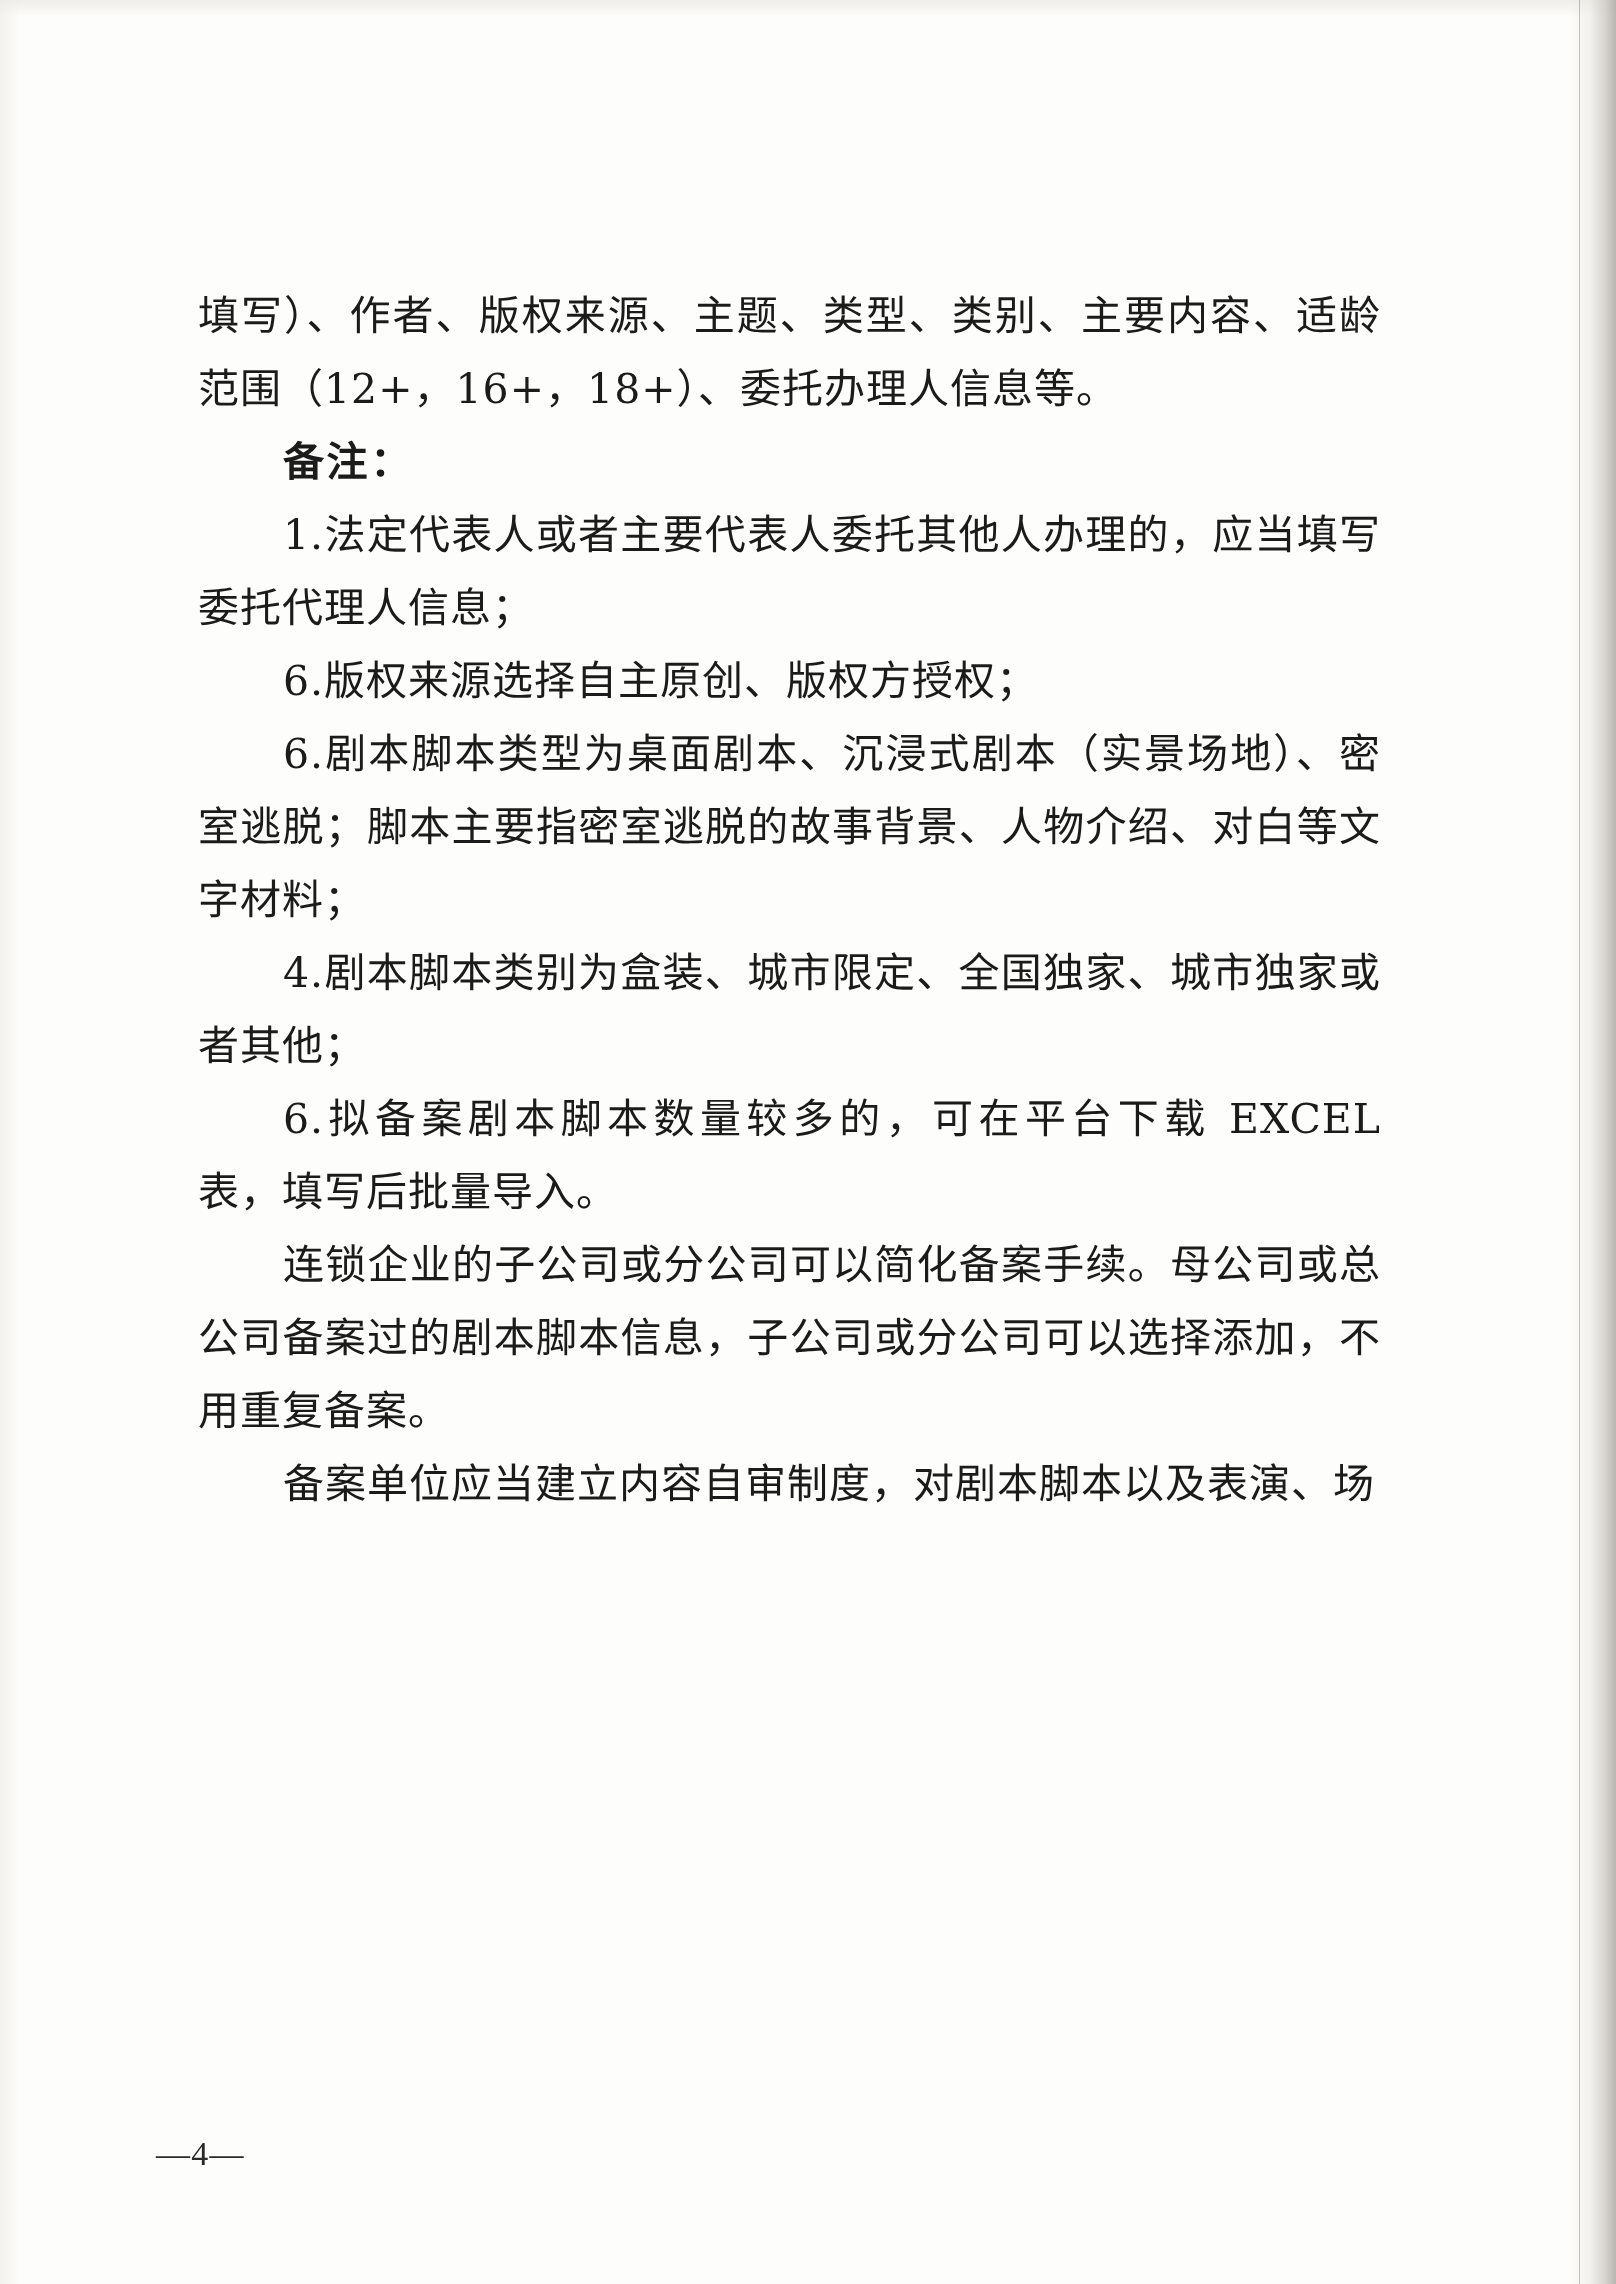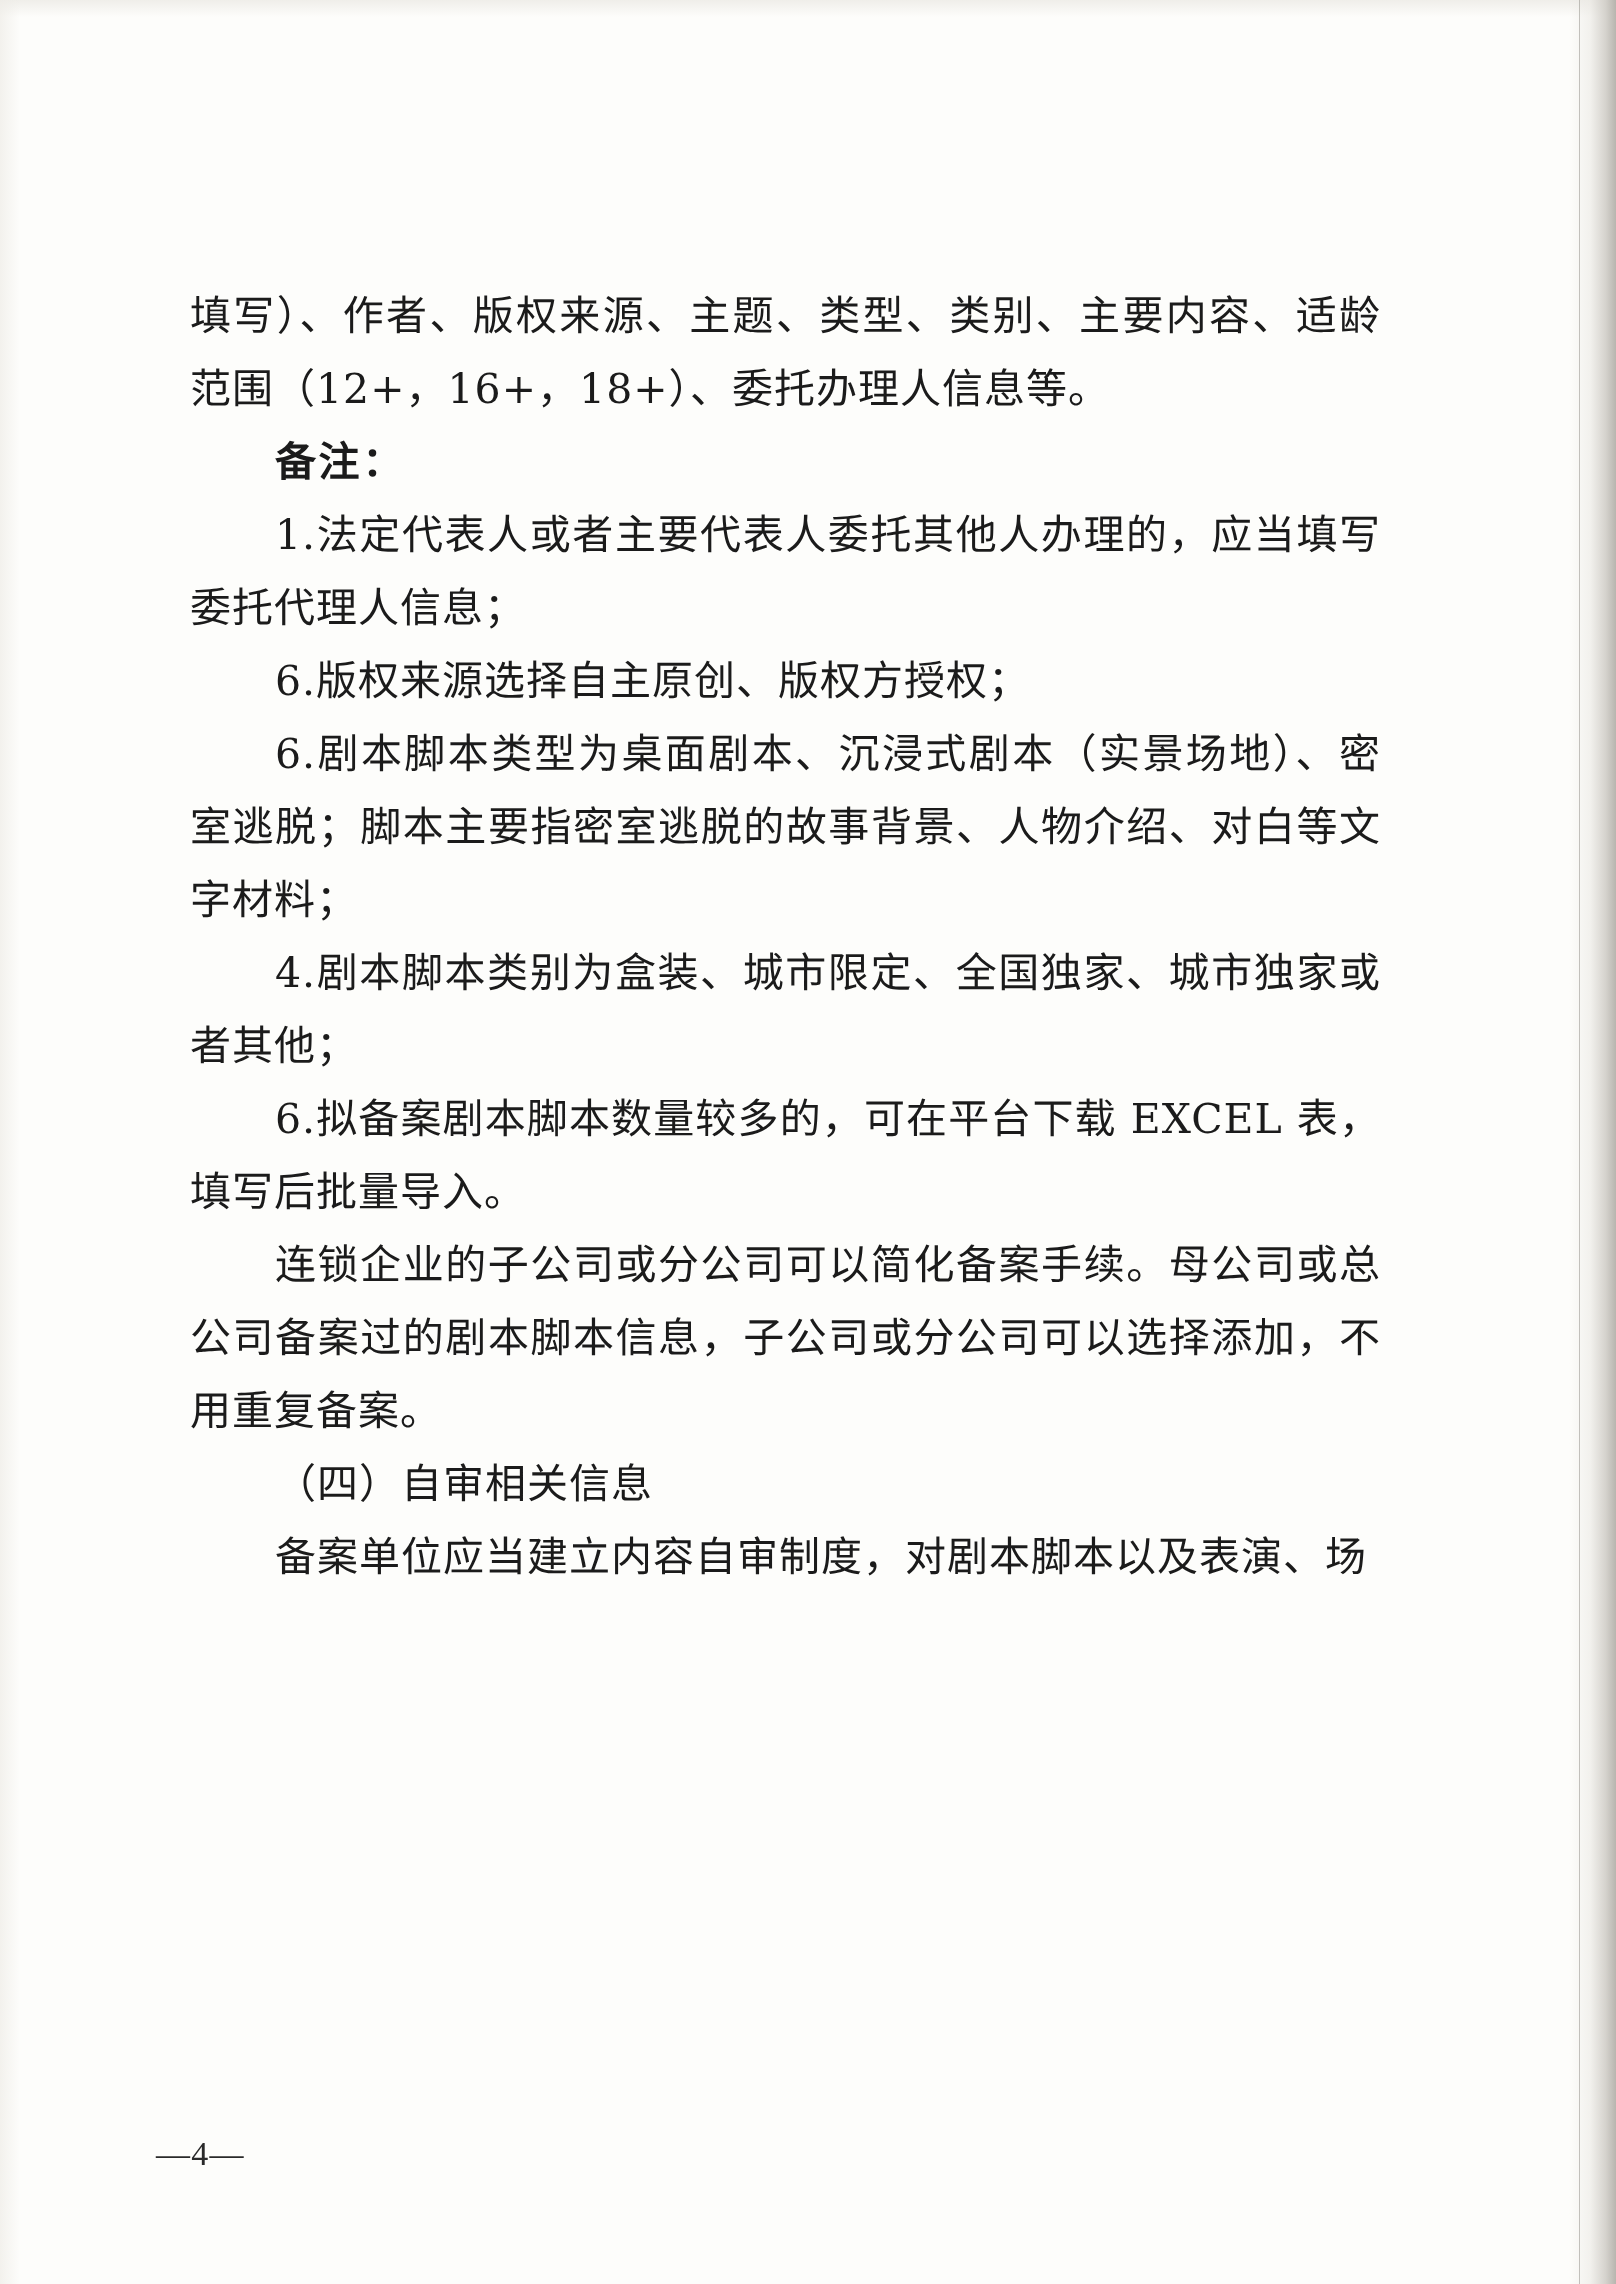--- a/index.html
+++ b/index.html
@@ -58,21 +58,21 @@
     width: 1199px;
   }
 
   .para {
     font-size: 41px;
     line-height: 73px;
     color: #1b1b1b;
     letter-spacing: 1px;
     text-align: justify;
     text-justify: inter-ideograph;
-    margin: 0 0 0 8px;
+    margin: 0 0 0 16px;
     font-family: "DejaVu Serif", "Liberation Serif", serif;
   }
   .indent2 {
     text-indent: 85px;
   }
   .bold {
     font-weight: 700;
     letter-spacing: 2.6px;
   }
 
@@ -109,21 +109,20 @@
     <p class="para indent2">6.剧本脚本类型为桌面剧本、沉浸式剧本（实景场地）、密室逃脱；脚本主要指密室逃脱的故事背景、人物介绍、对白等文字材料；</p>
 
     <p class="para indent2">4.剧本脚本类别为盒装、城市限定、全国独家、城市独家或者其他；</p>
 
 
     <p class="para indent2">6.拟备案剧本脚本数量较多的，可在平台下载 EXCEL 表，填写后批量导入。</p>
 
 
     <p class="para indent2">连锁企业的子公司或分公司可以简化备案手续。母公司或总公司备案过的剧本脚本信息，子公司或分公司可以选择添加，不用重复备案。</p>
 
-    <p class="para indent2">（四）自审相关信息</p>
 
     <p class="para indent2">备案单位应当建立内容自审制度，对剧本脚本以及表演、场</p>
 
   </div>
 
   <div class="footer">—4—</div>
 
 </div>
 
 

